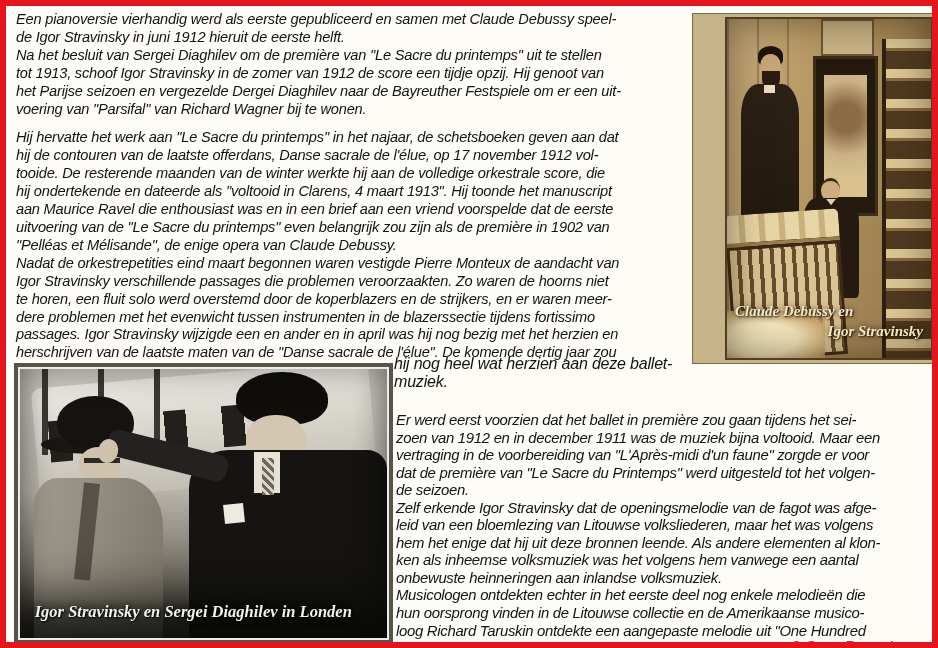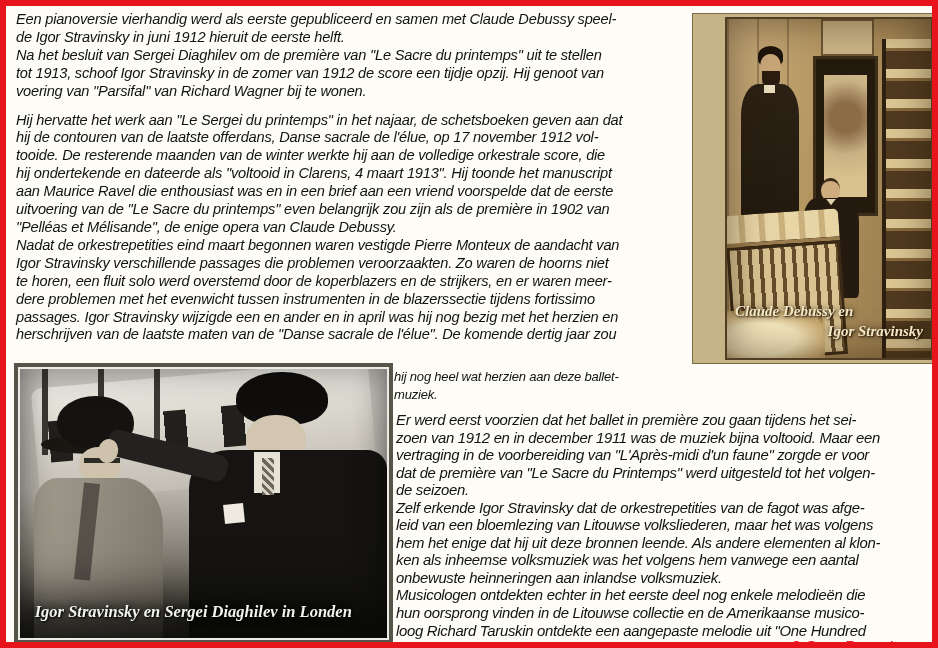--- a/index.html
+++ b/index.html
@@ -7,21 +7,21 @@
   .page{
     position:relative;width:938px;height:648px;
     background:#fdfcf6;border:6px solid #e8141c;overflow:hidden;
     font-family:"Liberation Sans",sans-serif;
   }
   
   .txt{position:absolute;color:#121212;font-style:italic;font-weight:normal;}
   .line{white-space:nowrap;}
   .col-main{left:10px;top:5px;width:674px;font-size:14.6px;line-height:17.9px;letter-spacing:-0.2px;}
   .para-gap{margin-top:11px;}
-  .col-wrap{left:388px;top:362px;width:296px;font-size:13px;line-height:17.9px;letter-spacing:-0.2px;}
+  .col-wrap{left:388px;top:349px;width:296px;font-size:16px;line-height:17.9px;letter-spacing:-0.2px;}
   .col-right{left:390px;top:394px;width:536px;font-size:14.9px;line-height:17.55px;letter-spacing:-0.3px;margin-top:12px;}
   .credit-row{display:flex;align-items:baseline;}
   .credit{margin-left:auto;margin-right:6px;color:#e0262b;font-size:18px;letter-spacing:0.4px;}
   
   .photo1{position:absolute;left:686px;top:7px;width:245px;height:351px;background:#c7b388;
           padding:4px;box-shadow:0 0 0 1px #7a6a48 inset;}
   .photo1-in{position:relative;width:100%;height:100%;border:2px solid #513d24;overflow:hidden;background:#a98d60;}
   .photo2{position:absolute;left:8px;top:357px;width:379px;height:281px;background:#57544a;padding:4px;}
   .photo2-in{position:relative;width:100%;height:100%;border:2px solid #ecece6;overflow:hidden;background:#b8b4ab;}
   .abs{position:absolute;}
@@ -156,22 +156,23 @@
       <div class="abs p2-vig"></div>
       <figcaption class="abs p2-cap">Igor Stravinsky en Sergei Diaghilev in Londen</figcaption>
     </div>
   </figure>
 
   <div class="txt col-main">
     <div class="line">Een pianoversie vierhandig werd als eerste gepubliceerd en samen met Claude Debussy speel-</div>
     <div class="line">de Igor Stravinsky in juni 1912 hieruit de eerste helft.</div>
     <div class="line">Na het besluit van Sergei Diaghilev om de première van "Le Sacre du printemps" uit te stellen</div>
     <div class="line">tot 1913, schoof Igor Stravinsky in de zomer van 1912 de score een tijdje opzij. Hij genoot van</div>
+    <div class="line">het Parijse seizoen en vergezelde Dergei Diaghilev naar de Bayreuther Festspiele om er een uit-</div>
     <div class="line">voering van "Parsifal" van  Richard Wagner bij te wonen.</div>
-    <div class="line para-gap">Hij hervatte het werk aan "Le Sergei du printemps" in het najaar, de schetsboeken geven aan dat</div>
+    <div class="line para-gap">Hij hervatte het werk aan "Le Sacre du printemps" in het najaar, de schetsboeken geven aan dat</div>
     <div class="line">hij de contouren van de laatste offerdans, Danse sacrale de l'élue, op 17 november 1912 vol-</div>
     <div class="line">tooide. De resterende maanden van de winter werkte hij aan de volledige orkestrale score, die</div>
     <div class="line">hij ondertekende en dateerde als "voltooid in Clarens, 4 maart 1913". Hij toonde het manuscript</div>
     <div class="line">aan Maurice Ravel die enthousiast was en in een brief aan een vriend voorspelde dat de eerste</div>
     <div class="line">uitvoering van de "Le Sacre du printemps" even belangrijk zou zijn als de première in 1902 van</div>
     <div class="line">"Pelléas et Mélisande", de enige opera van Claude Debussy.</div>
     <div class="line">Nadat de orkestrepetities eind maart begonnen waren vestigde Pierre Monteux de aandacht van</div>
     <div class="line">Igor Stravinsky verschillende passages die problemen veroorzaakten. Zo waren de hoorns niet</div>
     <div class="line">te horen, een fluit solo werd overstemd door de koperblazers en de strijkers, en er waren meer-</div>
     <div class="line">dere problemen met het evenwicht tussen instrumenten in de blazerssectie tijdens fortissimo</div>
@@ -183,21 +184,21 @@
     <div class="line">hij nog heel wat herzien aan deze ballet-</div>
     <div class="line">muziek.</div>
   </div>
 
   <div class="txt col-right">
     <div class="line">Er werd eerst voorzien dat het ballet in première zou gaan tijdens het sei-</div>
     <div class="line">zoen van 1912 en in december 1911 was de muziek bijna voltooid. Maar een</div>
     <div class="line">vertraging in de voorbereiding van "L'Après-midi d'un faune" zorgde er voor</div>
     <div class="line">dat de première van "Le Sacre du Printemps" werd uitgesteld tot het volgen-</div>
     <div class="line">de seizoen.</div>
-    <div class="line">Zelf erkende Igor Stravinsky dat de orkestrepetities van de fagot was afge-</div>
+    <div class="line">Zelf erkende Igor Stravinsky dat de openingsmelodie van de fagot was afge-</div>
     <div class="line">leid van een bloemlezing van Litouwse volksliederen, maar het was volgens</div>
     <div class="line">hem het enige dat hij uit deze bronnen leende. Als andere elementen al klon-</div>
     <div class="line">ken als inheemse volksmuziek was het volgens hem vanwege een aantal</div>
     <div class="line">onbewuste heinneringen aan inlandse volksmuziek.</div>
     <div class="line">Musicologen ontdekten echter in het eerste deel nog enkele melodieën die</div>
     <div class="line">hun oorsprong vinden in de Litouwse collectie en de Amerikaanse musico-</div>
     <div class="line">loog Richard Taruskin ontdekte een aangepaste melodie uit "One Hundred</div>
     <div class="line credit-row">
       <span>Russian National Songs" van Nikolaj Rimsky-Korsakov.</span>
       <span class="credit">©Opa Brombeer</span>

